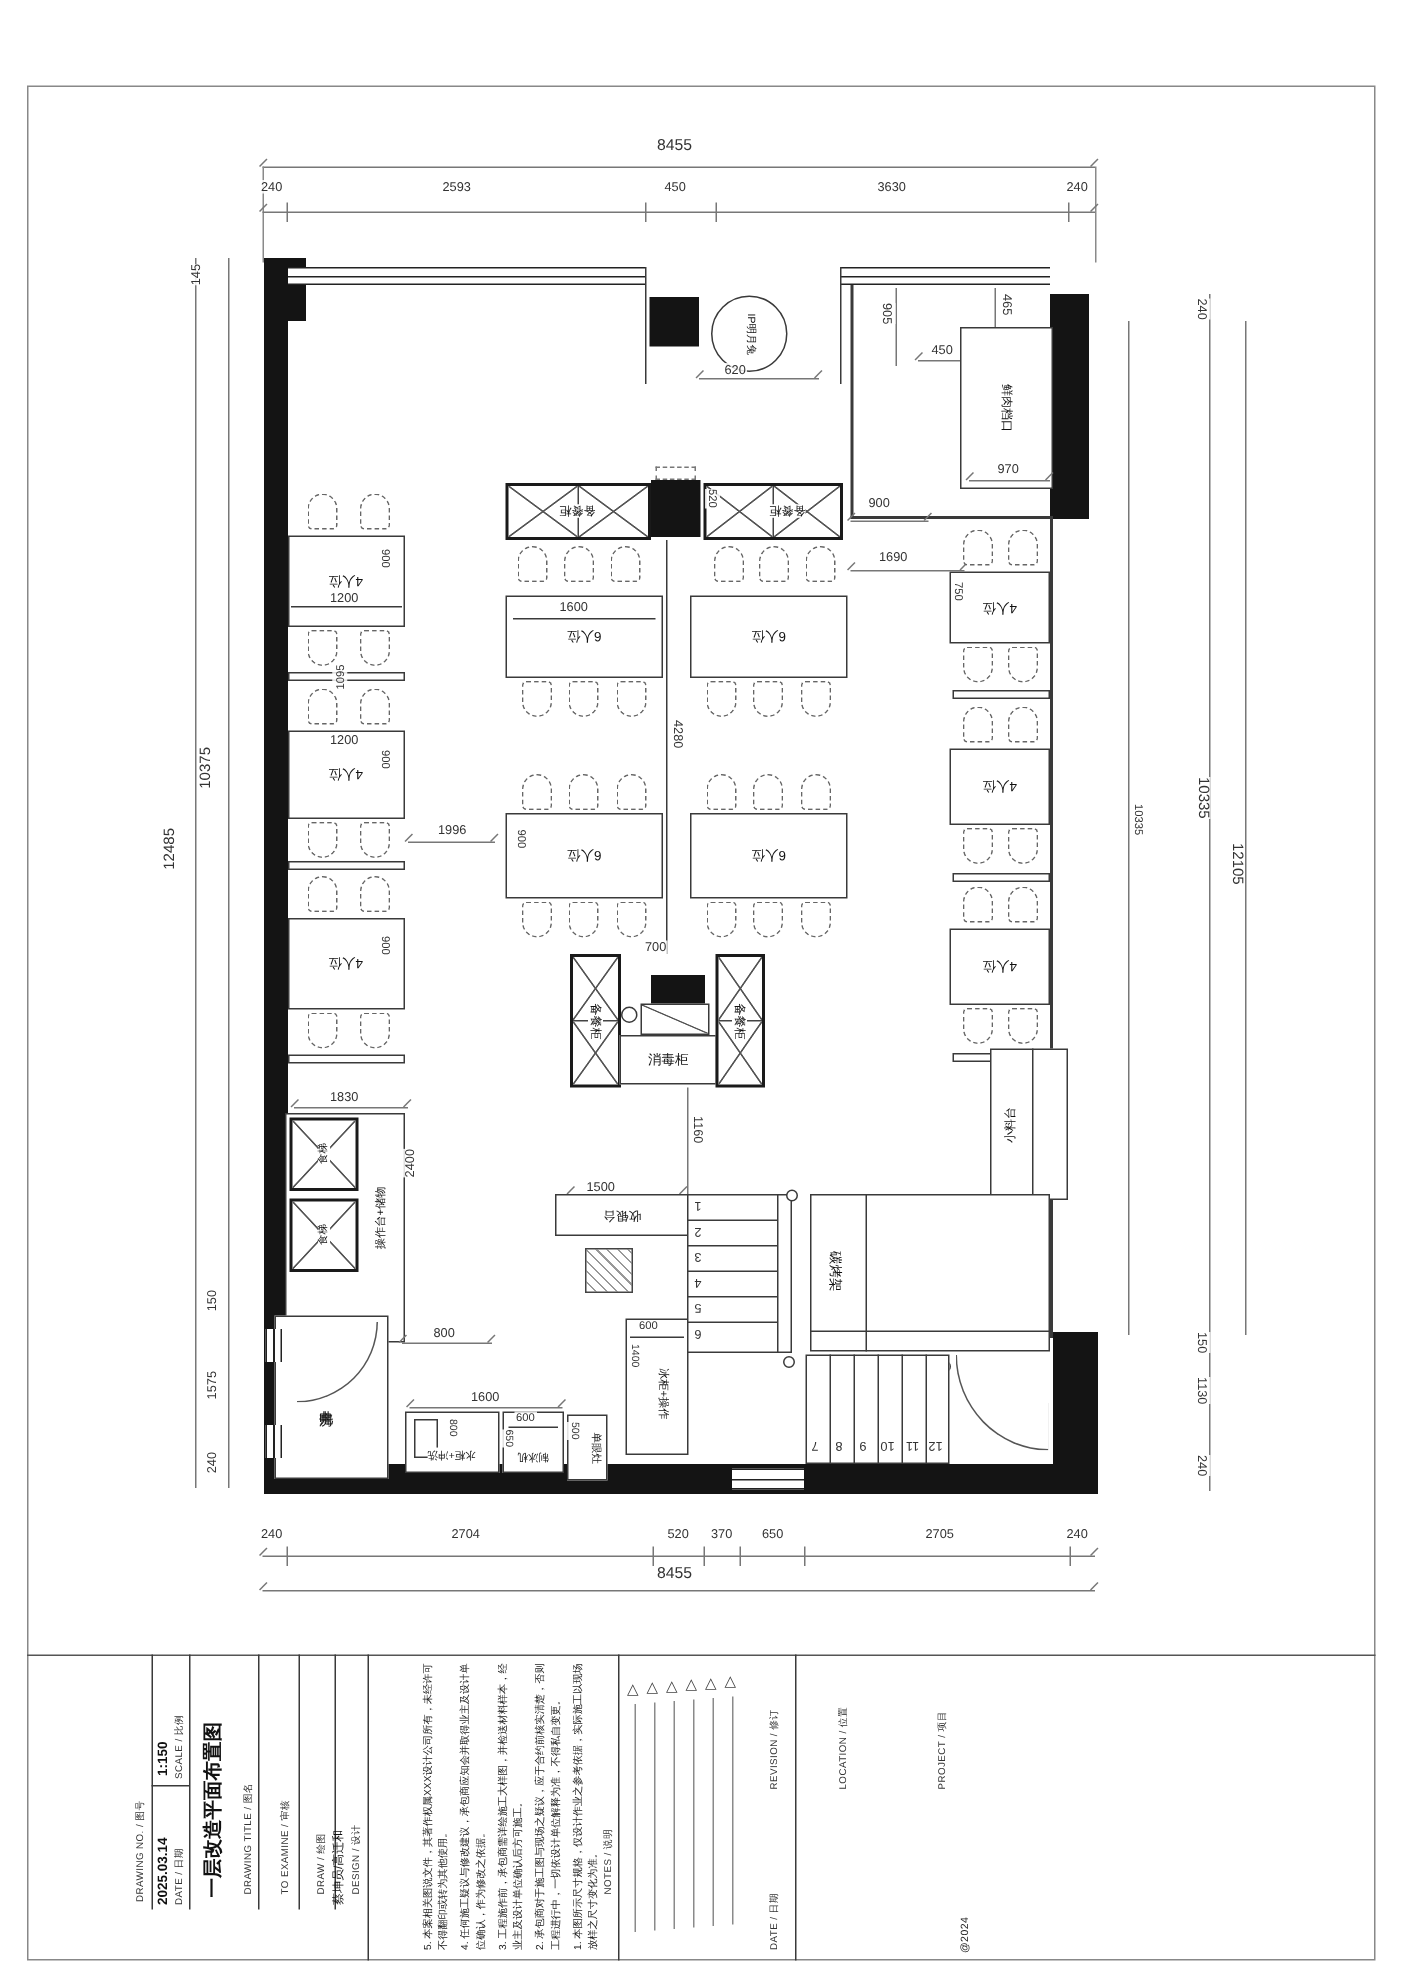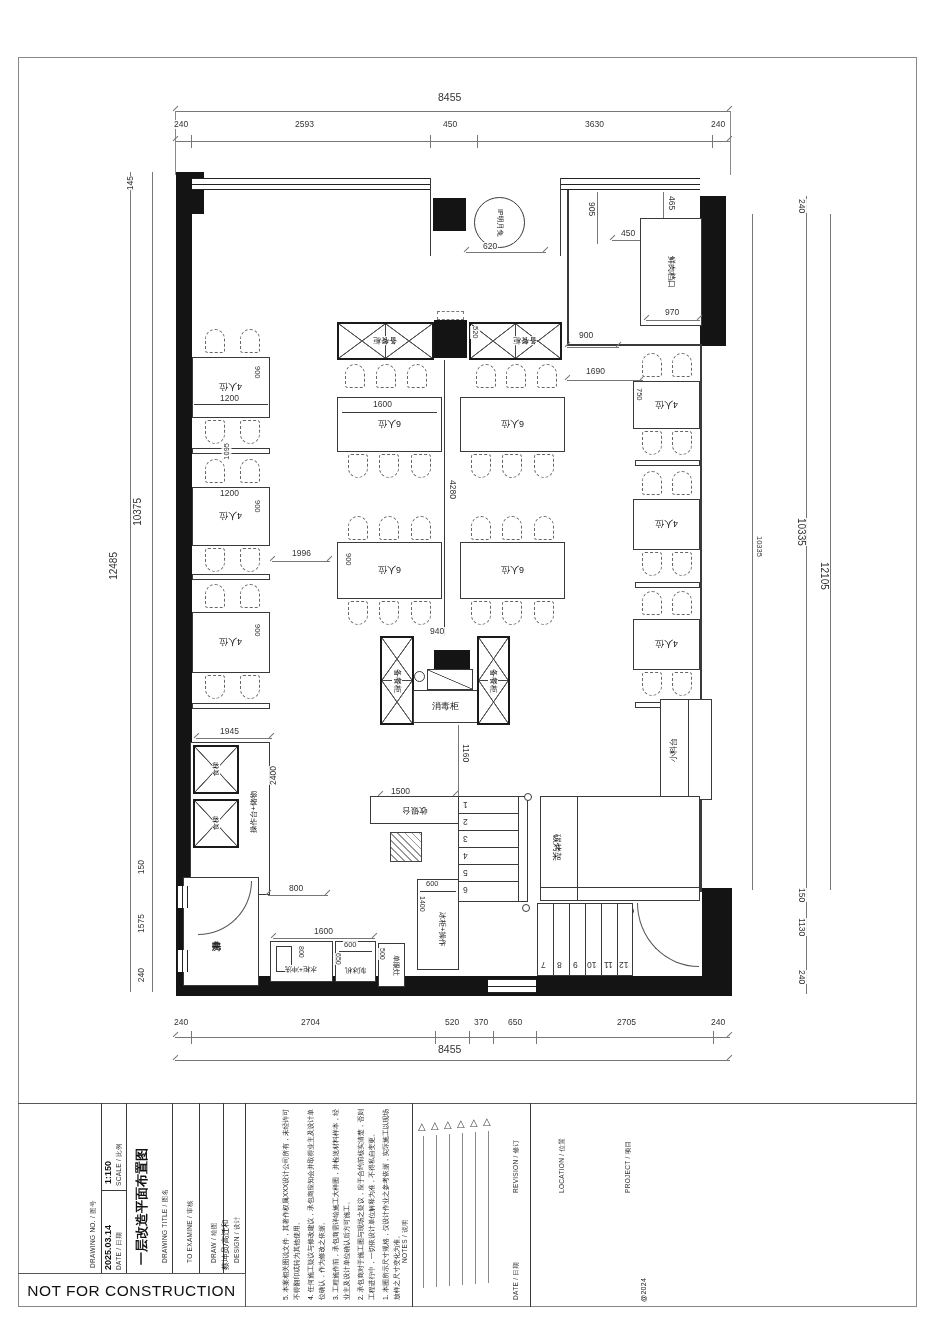--- a/index.html
+++ b/index.html
@@ -158,21 +158,21 @@
       <div class="chair down"></div>
       <div class="chair down"></div>
     </div>
   <div class="chairs" style="left:465px;top:599px;width:95px;height:28px">
       <div class="chair down"></div>
       <div class="chair down"></div>
       <div class="chair down"></div>
     </div>
   <div class="ln" style="left:444px;top:360px;width:1px;height:276px"></div>
   <div class="dim v" style="left:447px;top:480px">4280</div>
-  <div class="dim" style="left:429px;top:627px">940</div>
+  <div class="dim" style="left:429px;top:627px">700</div>
 
   <div class="rect cen" style="left:192px;top:357px;width:78px;height:61px">
     <span class="lab r180" style="font-size:9px">4人位</span>
   </div>
   <div class="dim v" style="left:252px;top:366px;font-size:7.5px">900</div>
   <div class="dim" style="left:219px;top:394px">1200</div>
   <div class="ln" style="left:194px;top:404px;width:74px;height:1px"></div>
   <div class="chairs" style="left:197px;top:327px;width:70px;height:28px">
       <div class="chair up"></div>
       <div class="chair up"></div>
@@ -285,21 +285,21 @@
       <div class="dot"></div>
       <div class="dot"></div>
       <div class="dot"></div>
       <div class="dot"></div>
       <div class="dot"></div>
     </div>
   <div class="a cen" style="left:664px;top:714px;width:20px;height:72px">
       <span class="lab vs r180">小料台</span>
     </div>
 
-  <div class="dim" style="left:219px;top:727px">1945</div>
+  <div class="dim" style="left:219px;top:727px">1830</div>
   <div class="dimh" style="left:196px;top:738px;width:76px"></div>
   <div class="rect" style="left:190px;top:742px;width:80px;height:153px"></div>
   <div class="xbox" style="left:193px;top:745px;width:46px;height:49px">
       <div class="xc"></div>
     </div>
   <div class="a cen" style="left:205px;top:752px;width:22px;height:34px">
       <span class="lab vs r180" style="font-size:7px;background:#fff">食梯</span>
     </div>
   <div class="xbox" style="left:193px;top:799px;width:46px;height:49px">
       <div class="xc"></div>
@@ -486,16 +486,13 @@
   <div class="gln" style="left:488px;top:1131px;width:1px;height:152px"></div>
 
   <div class="tb-lab vs r180" style="left:512px;top:1108px;height:85px">REVISION / 修订</div>
   <div class="tb-lab vs r180" style="left:512px;top:1240px;height:60px">DATE / 日期</div>
   <div class="tb-lab vs r180" style="left:558px;top:1108px;height:85px">LOCATION / 位置</div>
   <div class="tb-lab vs r180" style="left:624px;top:1108px;height:85px">PROJECT / 项目</div>
 
   <div class="a" style="left:636px;top:1105px;width:279px;height:200px;background:#8a8a8a linear-gradient(to top right,transparent calc(50% - .6px),#9b9b9b calc(50% - .1px),#9b9b9b calc(50% + .1px),transparent calc(50% + .6px)),linear-gradient(to bottom right,transparent calc(50% - .6px),#9b9b9b calc(50% - .1px),#9b9b9b calc(50% + .1px),transparent calc(50% + .6px))"></div>
   <div class="tb-lab vs r180" style="left:640px;top:1262px;height:40px;color:#222;font-size:7px">@2024</div>
 
-  <div class="a cen" style="left:18px;top:1273px;width:228px;height:34px;border-top:1px solid #555;border-right:1px solid #555">
-    <span style="font-size:15.5px;letter-spacing:.5px;color:#111">NOT FOR CONSTRUCTION</span>
-  </div>
 </div>
 
 </body></html>

